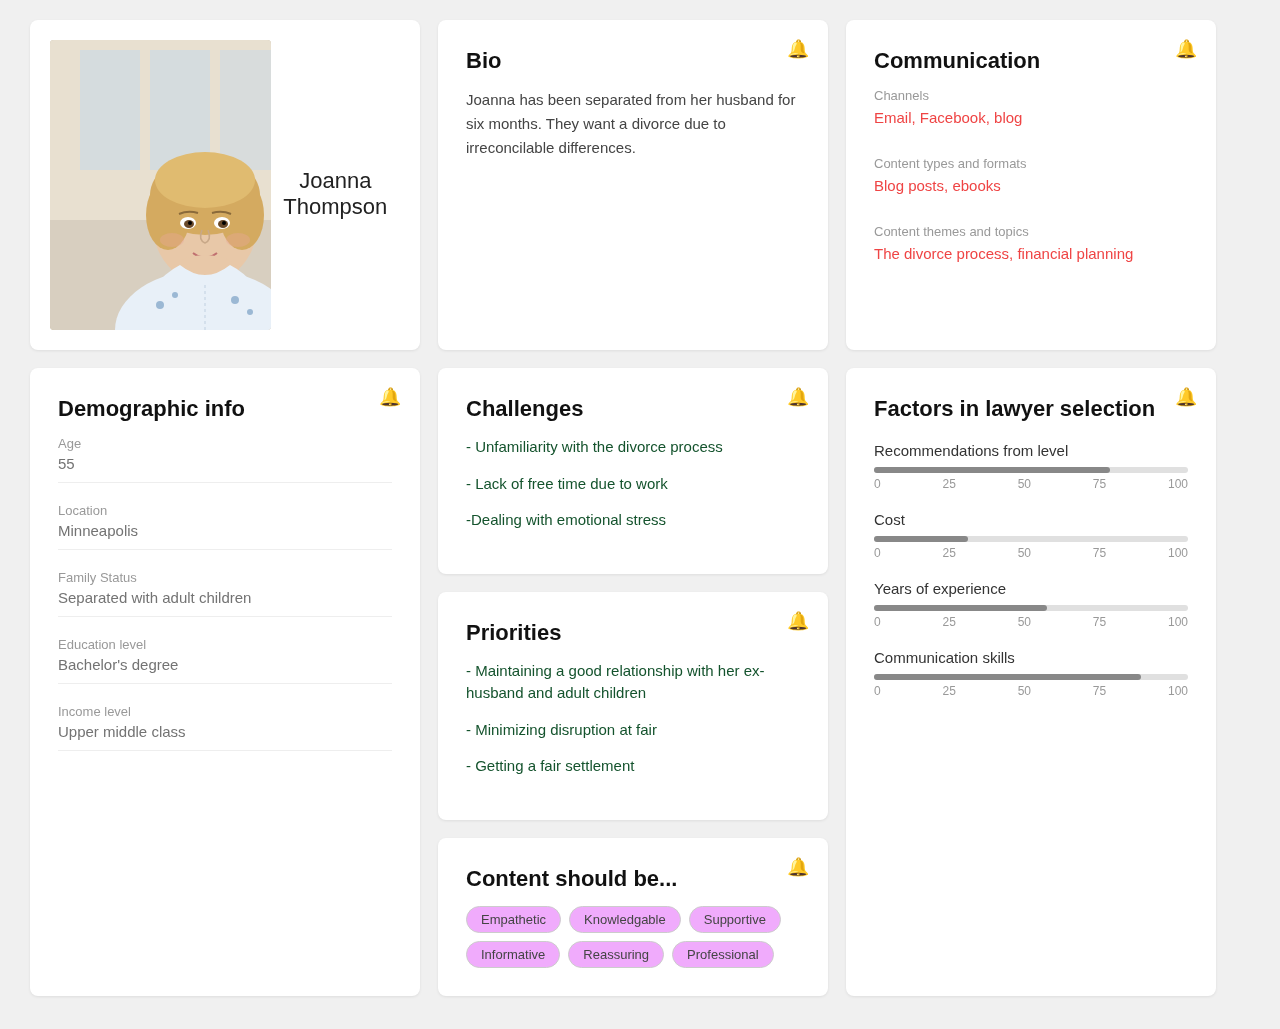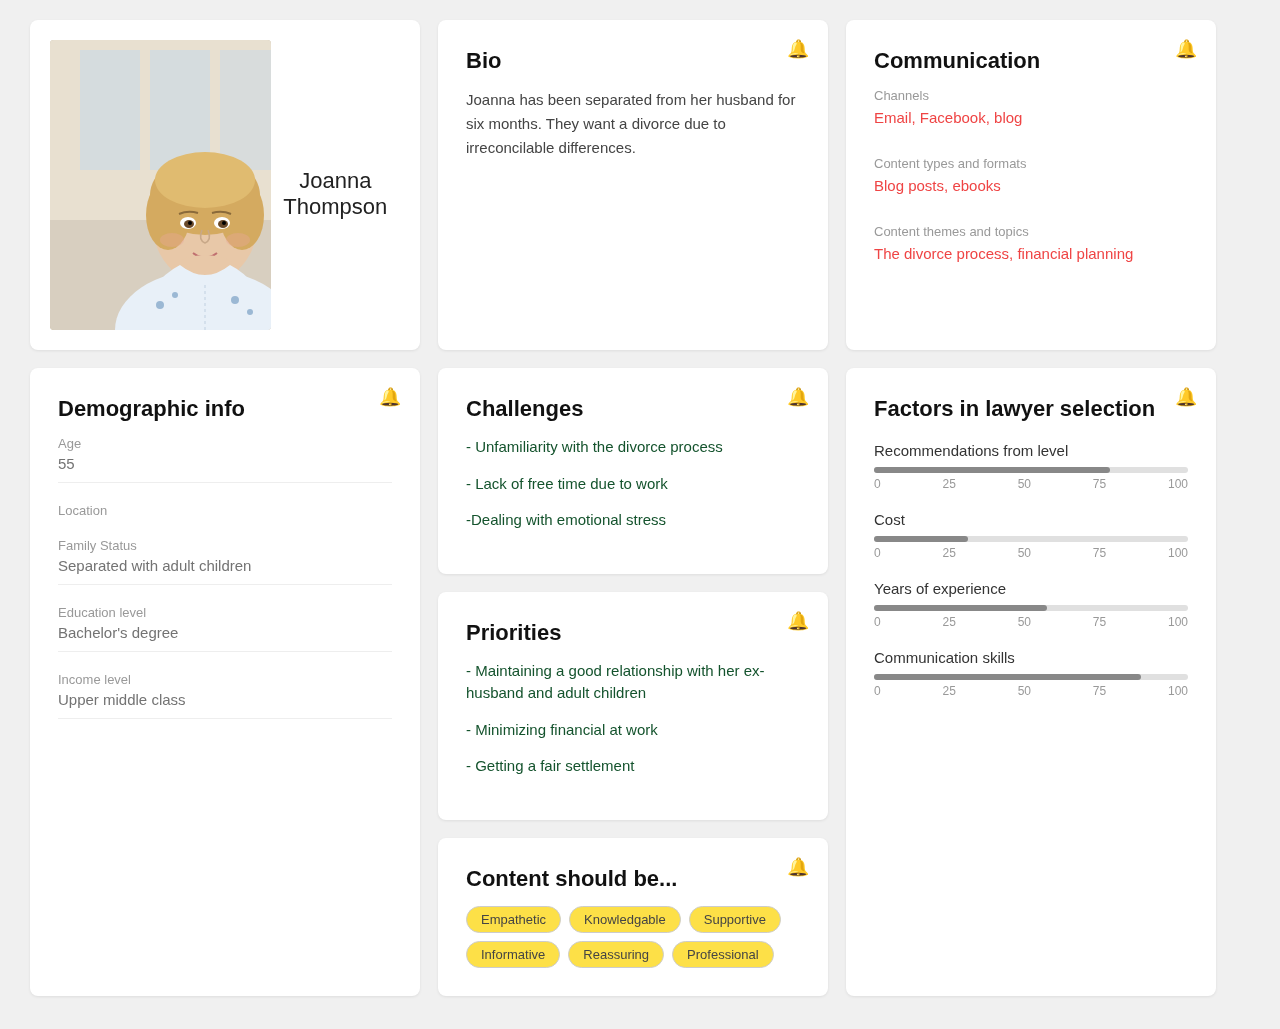--- a/index.html
+++ b/index.html
@@ -120,21 +120,21 @@
       flex-wrap: wrap;
       gap: 8px;
       margin-top: 14px;
     }
     .tag {
       border: 1px solid #ccc;
       border-radius: 20px;
       padding: 5px 14px;
       font-size: 13px;
       color: #444;
-      background: #fde047;
+      background: #f0abfc;
     }
     
     .bar-section {
       margin-bottom: 20px;
     }
     .bar-title {
       font-size: 15px;
       color: #333;
       margin-bottom: 8px;
     }
@@ -250,20 +250,21 @@
 
   <div class="card">
     <span class="card-icon">🔔</span>
     <div class="card-title">Demographic info</div>
     <div class="demo-field">
       <div class="demo-label">Age</div>
       <div class="demo-value">55</div>
     </div>
     <div class="demo-field">
       <div class="demo-label">Location</div>
+      <div class="demo-value">Minneapolis</div>
     </div>
     <div class="demo-field">
       <div class="demo-label">Family Status</div>
       <div class="demo-value">Separated with adult children</div>
     </div>
     <div class="demo-field">
       <div class="demo-label">Education level</div>
       <div class="demo-value">Bachelor's degree</div>
     </div>
     <div class="demo-field">
@@ -282,21 +283,21 @@
         <li>- Lack of free time due to work</li>
         <li>-Dealing with emotional stress</li>
       </ul>
     </div>
 
     <div class="card">
       <span class="card-icon">🔔</span>
       <div class="card-title">Priorities</div>
       <ul class="bullet-list">
         <li>- Maintaining a good relationship with her ex-husband and adult children</li>
-        <li>- Minimizing financial at work</li>
+        <li>- Minimizing disruption at fair</li>
         <li>- Getting a fair settlement</li>
       </ul>
     </div>
 
     <div class="card">
       <span class="card-icon">🔔</span>
       <div class="card-title">Content should be...</div>
       <div class="tags" id="tags-container">
           <span class="tag">Empathetic</span>
           <span class="tag">Knowledgable</span>

